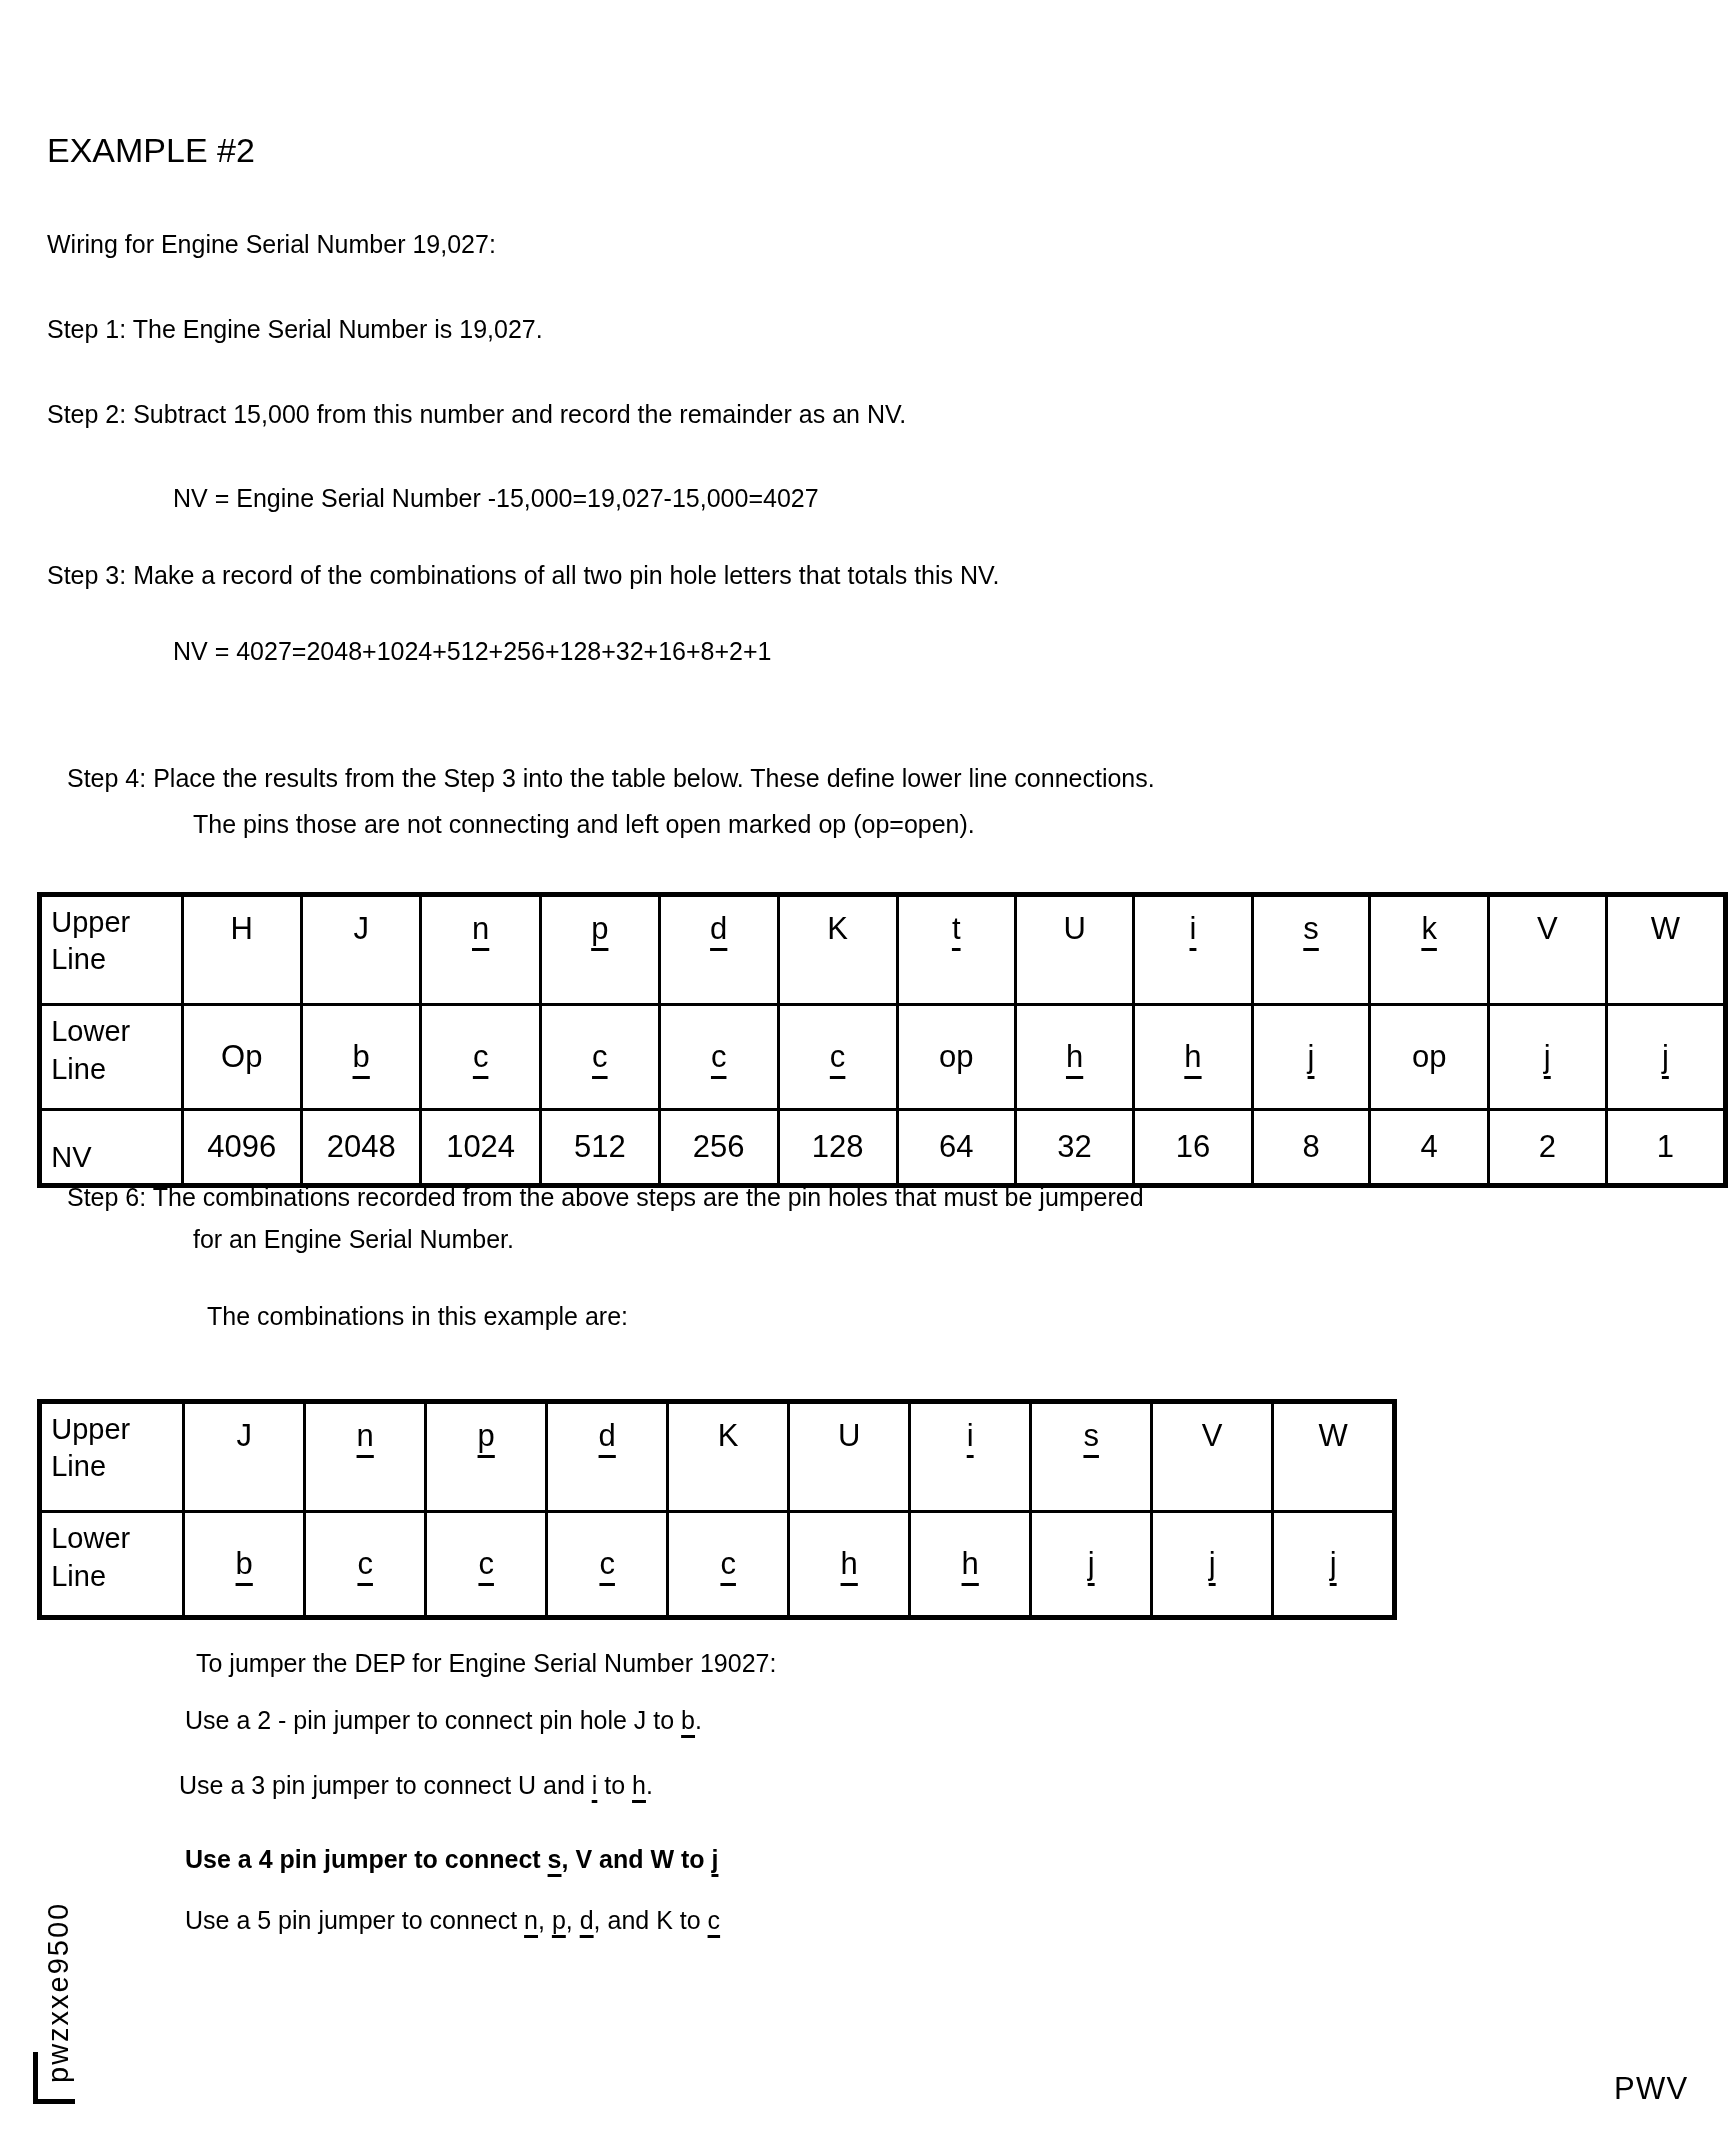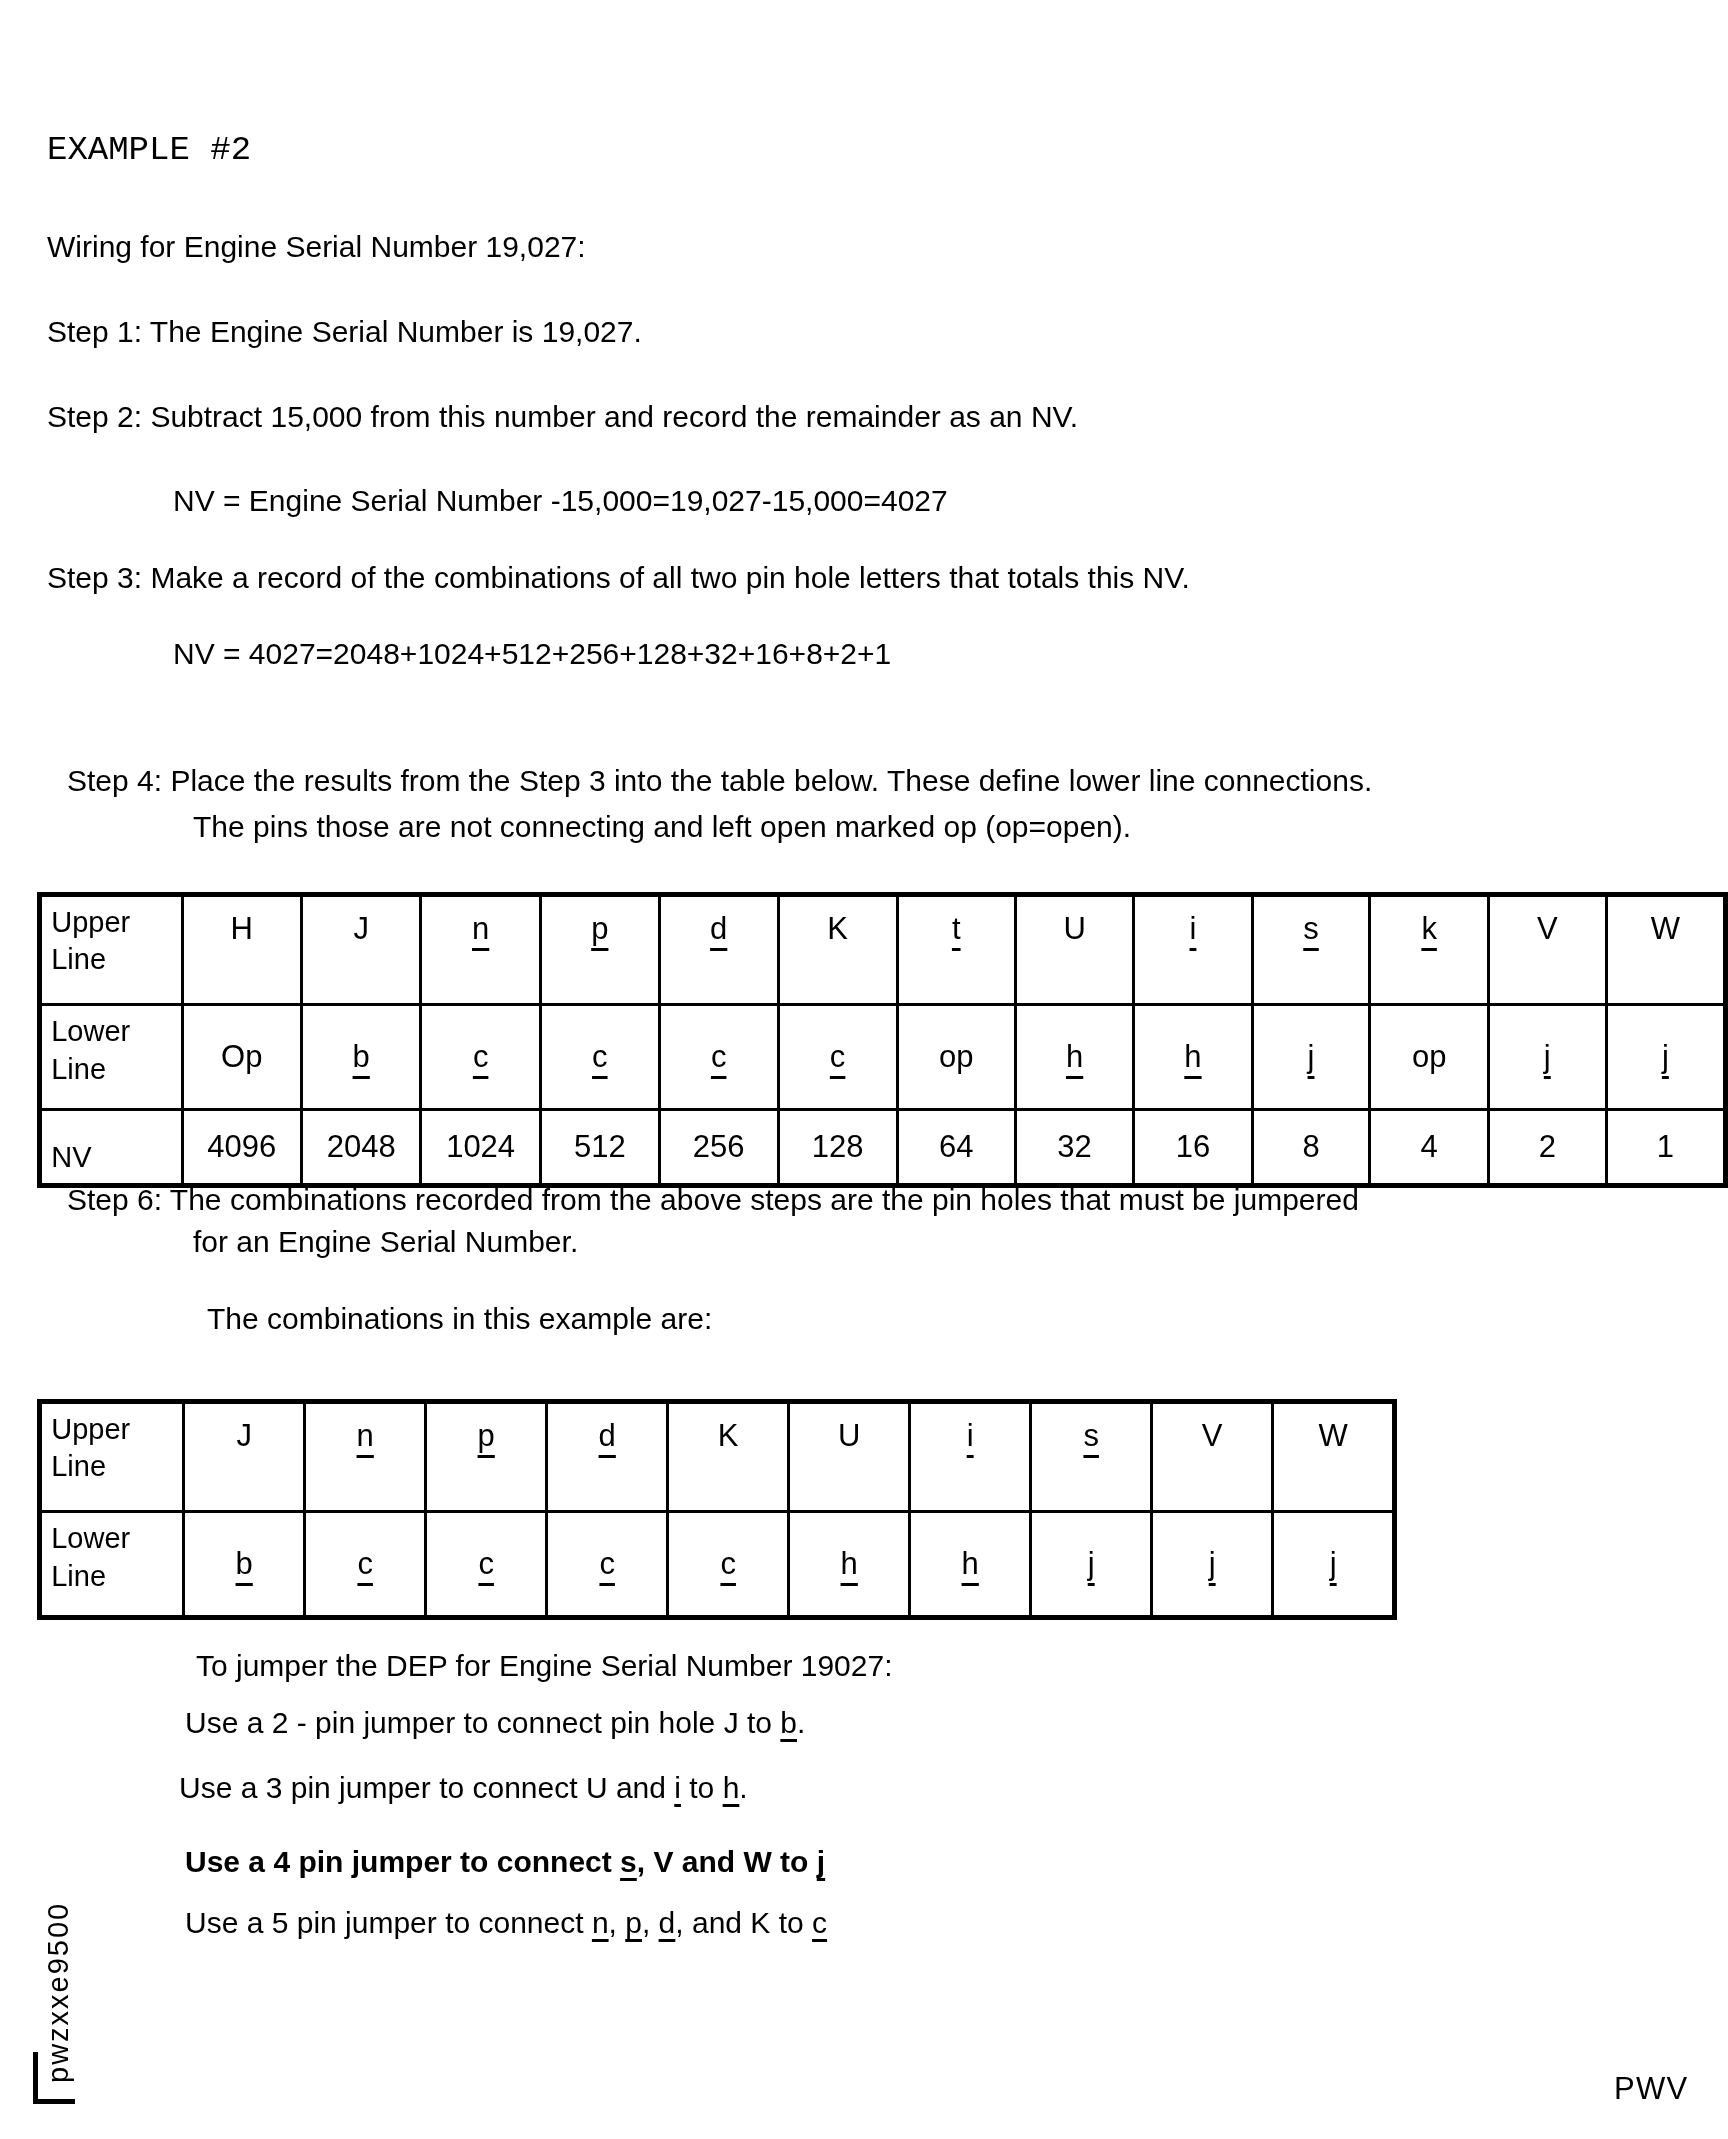--- a/index.html
+++ b/index.html
@@ -1,25 +1,25 @@
 <!DOCTYPE html>
 <html style="font-size:10.5px"><head>
 <meta charset="utf-8">
 <style>
   html,body{margin:0;padding:0;}
   body{
     width:1728px;height:2140px;background:#ffffff;color:#000000;
     font-family:"Liberation Sans", sans-serif;position:relative;overflow:hidden;
   }
-  .t{position:absolute;white-space:nowrap;font-size:30px;line-height:1.15;}
+  .t{position:absolute;white-space:nowrap;font-size:25px;line-height:1.15;}
   .u{text-decoration:underline;text-decoration-thickness:3.3px;text-underline-offset:5.9px;text-decoration-skip-ink:none;}
   td .u{text-underline-offset:8.5px;}
 
   
-  .pos-title {left:47px; top:131px; font-size:34px;font-family:Liberation Mono, monospace;}
+  .pos-title {left:47px; top:131px; font-size:34px;}
   .pos-intro {left:47px; top:230px;}
   .pos-step1 {left:47px; top:315px;}
   .pos-step2 {left:47px; top:400px;}
   .pos-nv1   {left:173px;top:484px;}
   .pos-step3 {left:47px; top:561px;}
   .pos-nv2   {left:173px;top:637px;}
   .pos-step4a{left:67px;top:764px;}
   .pos-step4b{left:193px;top:810px;}
   .pos-step6a{left:67px;top:1183px;}
   .pos-step6b{left:193px;top:1225px;}

